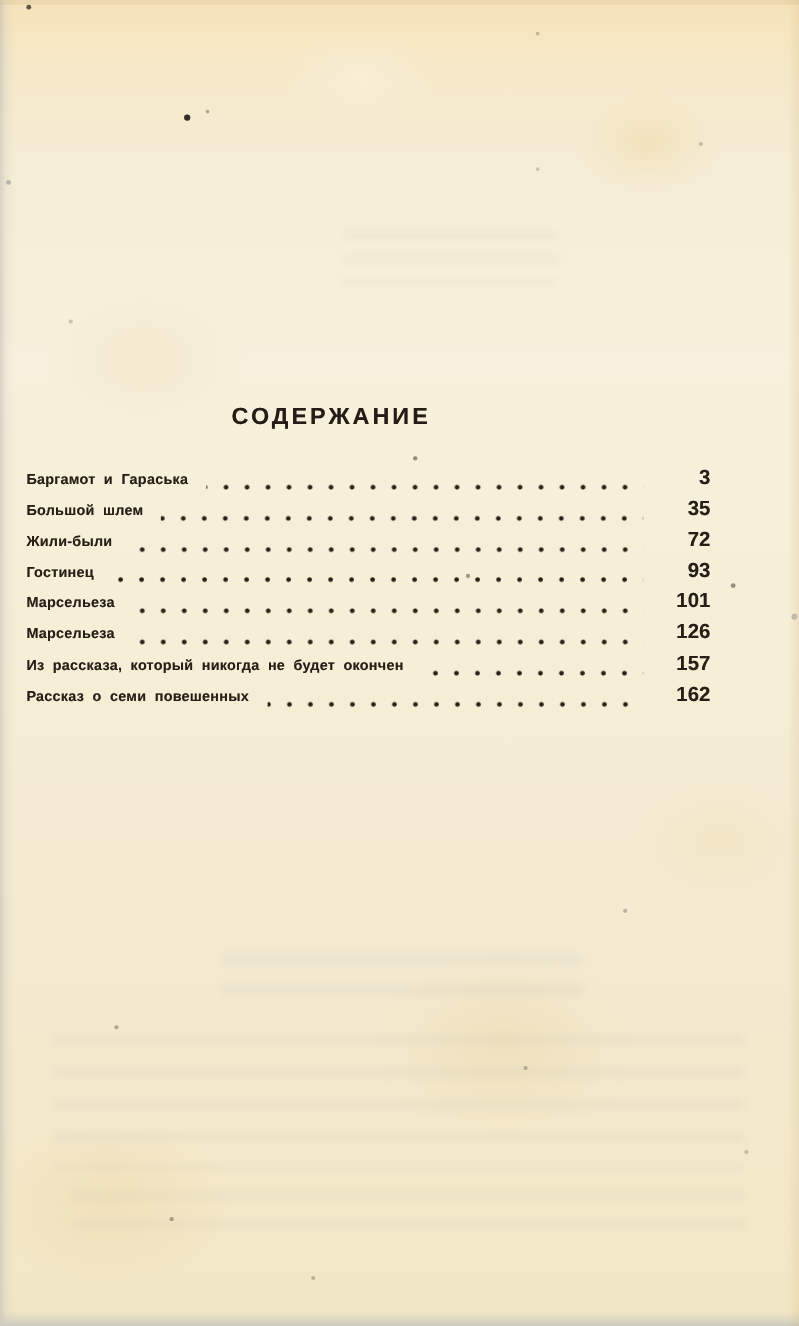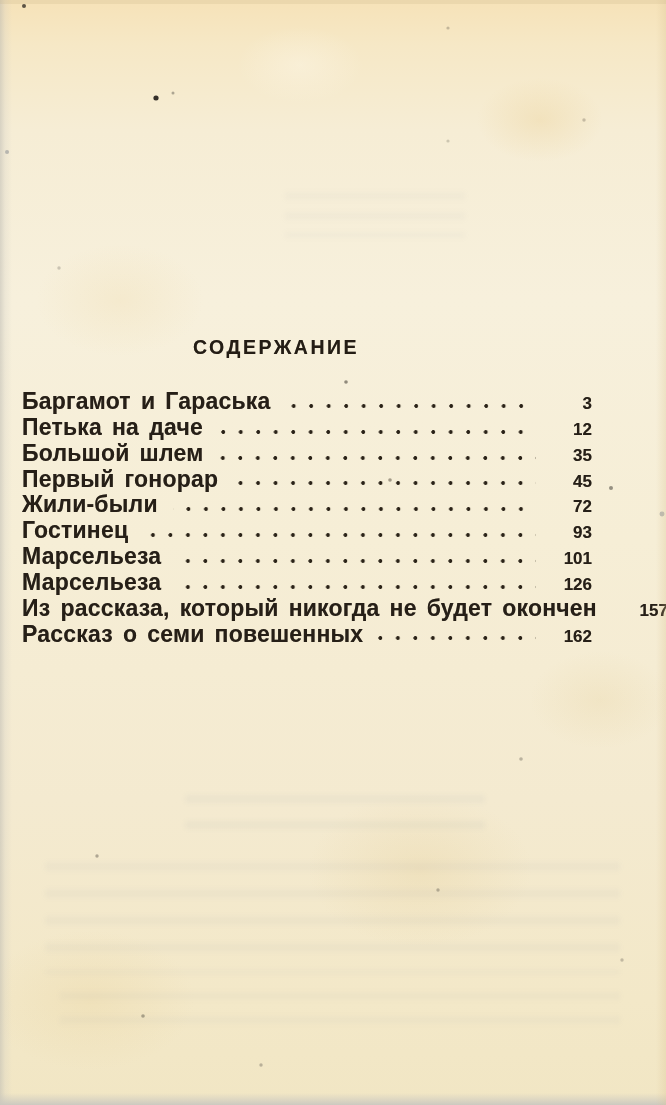--- a/index.html
+++ b/index.html
@@ -92,21 +92,21 @@
     top: 388px; left: 22px; right: 74px;
     color: #261f17;
   }
   .row {
     display: flex;
     align-items: baseline;
     height: 25.85px;
   }
   .row-title {
     flex: 0 0 auto;
-    font-size: 23px;
+    font-size: 12px;
     font-weight: 700;
     letter-spacing: 0.2px;
     word-spacing: 3.5px;
     white-space: nowrap;
     text-shadow: 0 0 0.4px rgba(38,31,23,0.5);
   }
   .leader {
     flex: 1 1 auto;
     align-self: flex-end;
     height: 6px;
@@ -139,38 +139,28 @@
   <div class="toc-title">СОДЕРЖАНИЕ</div>
 
   <div class="toc">
 
       <div class="row">
         <span class="row-title">Баргамот и Гараська</span>
         <span class="leader"></span>
         <span class="row-page">3</span>
       </div>
 
-      <div class="row">
-        <span class="row-title">Петька на даче</span>
-        <span class="leader"></span>
-        <span class="row-page">12</span>
-      </div>
 
 
       <div class="row">
         <span class="row-title">Большой шлем</span>
         <span class="leader"></span>
         <span class="row-page">35</span>
       </div>
 
-      <div class="row">
-        <span class="row-title">Первый гонорар</span>
-        <span class="leader"></span>
-        <span class="row-page">45</span>
-      </div>
 
 
       <div class="row">
         <span class="row-title">Жили-были</span>
         <span class="leader"></span>
         <span class="row-page">72</span>
       </div>
 
       <div class="row">
         <span class="row-title">Гостинец</span>

